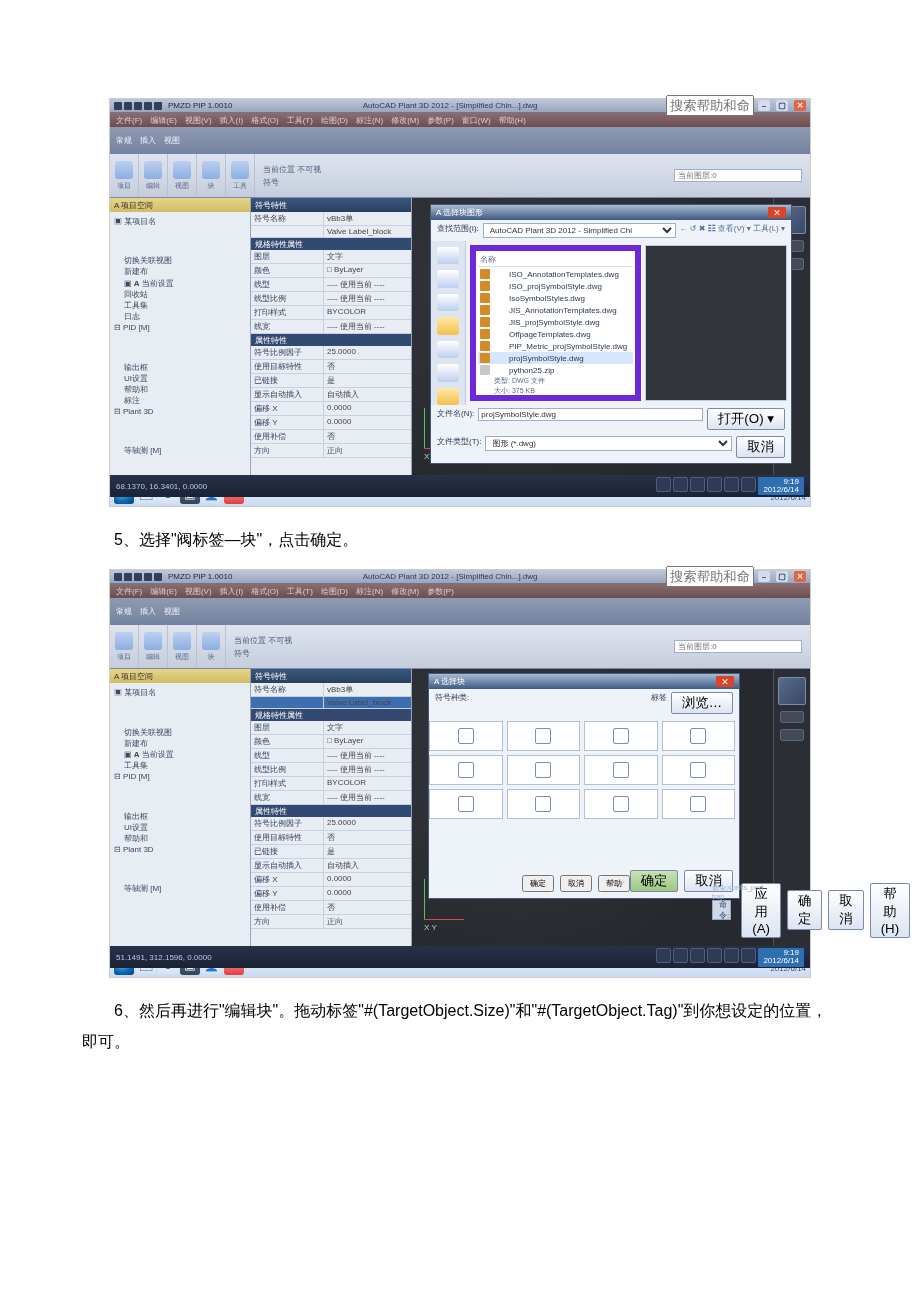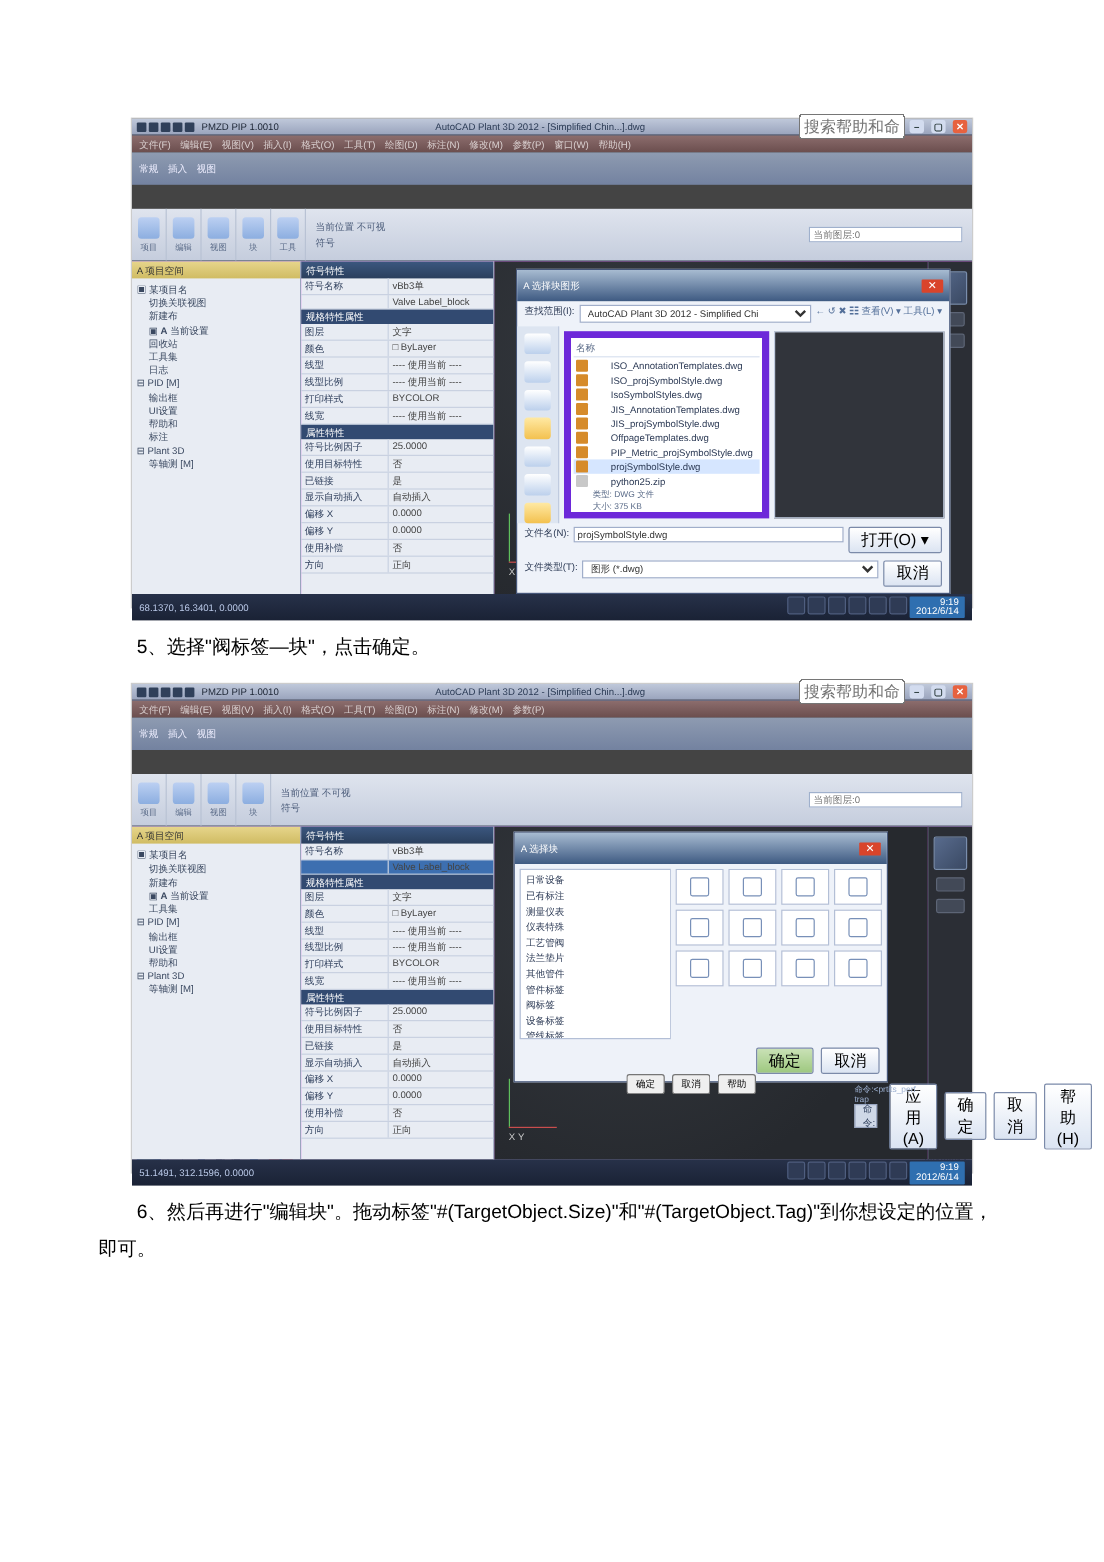--- a/index.html
+++ b/index.html
@@ -61,21 +61,21 @@
     height: 27px;
     background: linear-gradient(#8e9bb1,#7382a0);
     display:flex;align-items:center;gap:8px;padding:0 6px;color:#eef;
     font-size:8px;
   }
   .bigtool {
     height: 43px;
     background: linear-gradient(#dfe4ee,#c5cddd);
     display:flex;
     border-bottom:1px solid #7d89a5;
-    font-size:8px;color:#5a6b88;margin-top:20px;
+    font-size:8px;color:#5a6b88;
   }
   .bigtool .cell { width:28px; display:flex; flex-direction:column; align-items:center; justify-content:center; border-right:1px solid #b8c2d4;}
   .bigtool .cell i { width:18px;height:18px;border-radius:3px;background:linear-gradient(#bcd0f2,#8caee0);display:block;margin-bottom:2px;}
   .bigtool .cell span {font-size:7px;}
   .bigtool .flexfill{flex:1;}
 
   .body3col {
     display:flex;
     height: calc(100% - 13px - 14px - 13px - 43px - 22px);
     background:#d946ef;
@@ -87,21 +87,21 @@
     display:flex;flex-direction:column;
   }
   .aside-left .hdr{
     height:14px;background:linear-gradient(#e6d58b,#d0bc63);
     color:#333;font-size:8px;display:flex;align-items:center;padding:0 4px;
   }
   .tree {
     padding:4px;font-size:8px;color:#3a4860;line-height:1.4;
   }
   .tree .node{white-space:nowrap;}
-  .tree .sub{padding-left:10px;}
+  .tree .sub{padding-left:10px;margin-top:28px;}
 
   .prop {
     width:160px;
     background:#e8ecf3;
     border-right:1px solid #9aa4bd;
     font-size:8px;
     color:#31415e;
     display:flex;flex-direction:column;
   }
   .prop .ph{height:14px;background:linear-gradient(#3b577f,#2a3f5d);color:#fff;display:flex;align-items:center;padding:0 4px;}
@@ -148,21 +148,21 @@
   .taskbar .tb-ic.orb{background:radial-gradient(circle at 40% 35%,#8edc9d,#0e6fbe 55%,#063d70);}
   .taskbar .tb-ic.red{background:linear-gradient(#ffb3b3,#e33c3c);}
   .taskbar .spacer{flex:1;}
   .sysclock{font-size:8px;color:#3a4e78;text-align:right;line-height:1.05;}
 
   
   .dialog {
     position:absolute;background:#eef2f9;border:1px solid #46577a;
     font-size:8px;color:#2c3a55;
   }
-  .dialog .dtitle{height:26px;background:linear-gradient(#a7bbd1,#3e5a82);color:#fff;display:flex;align-items:center;padding:0 5px;justify-content:space-between;}
+  .dialog .dtitle{height:15px;background:linear-gradient(#a7bbd1,#3e5a82);color:#fff;display:flex;align-items:center;padding:0 5px;justify-content:space-between;}
   .dialog .dtitle .dclose{background:#d9442b;color:#fff;width:18px;height:11px;border-radius:1px;display:flex;align-items:center;justify-content:center;font-size:9px;}
   .dialog .drow{display:flex;align-items:flex-start;gap:4px;padding:3px 6px;}
   .dialog input, .dialog select{
     font-size:8px;border:1px solid #a0aeca;background:#fff;color:#333;padding:1px 2px;
   }
   .dialog .fbody{display:flex;height:164px;}
   .dialog .fside{width:34px;background:#dde5f1;border-right:1px solid #c0cbdf;display:flex;flex-direction:column;align-items:center;gap:6px;padding-top:6px;}
   .dialog .fside i{width:22px;height:22px;border-radius:3px;background:linear-gradient(#fff,#bcd0ec);display:block;}
   .dialog .fside i.y{background:linear-gradient(#ffe9a3,#f3c14f);}
   .dialog .flist{flex:1;background:#fff;border:6px solid #6d28d9;margin:4px;overflow:auto;padding:2px;}
@@ -681,35 +681,27 @@
               <span class="y"></span>
               <span class="x"></span>
             <div class="lab"><span>X</span>&nbsp;<span>Y</span></div>
           </div>
 
           <div class="dialog dlg2" style="left:16px;top:4px;width:310px;">
             <div class="dtitle">
               <span>A 选择块</span>
               <span class="dclose">✕</span>
             </div>
+            <div class="drow">
+              <span>符号种类:</span>
+              <div style="flex:1"></div>
+              <span>标签</span>
+              <button class="dbtn">浏览…</button>
+            </div>
             <div class="catbody">
-              <div class="catlist">
-                <div class="ci">日常设备</div>
-                <div class="ci">已有标注</div>
-                <div class="ci">测量仪表</div>
-                <div class="ci">仪表特殊</div>
-                <div class="ci">工艺管阀</div>
-                <div class="ci">法兰垫片</div>
-                <div class="ci">其他管件</div>
-                <div class="ci">管件标签</div>
-                <div class="ci">阀标签</div>
-                <div class="ci">设备标签</div>
-                <div class="ci">管线标签</div>
-
-              </div>
               <div class="thumbs">
                 <div class="th">
                     <i></i>
                   </div>
                   <div class="th">
                     <i></i>
                   </div>
                   <div class="th">
                     <i></i>
                   </div>

